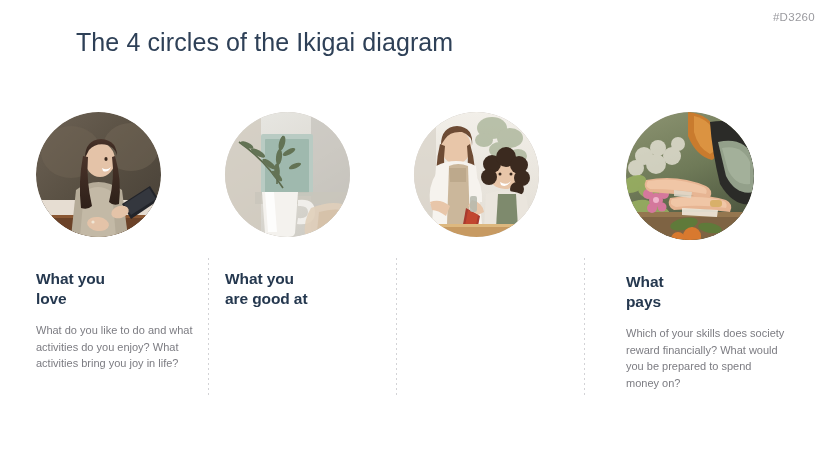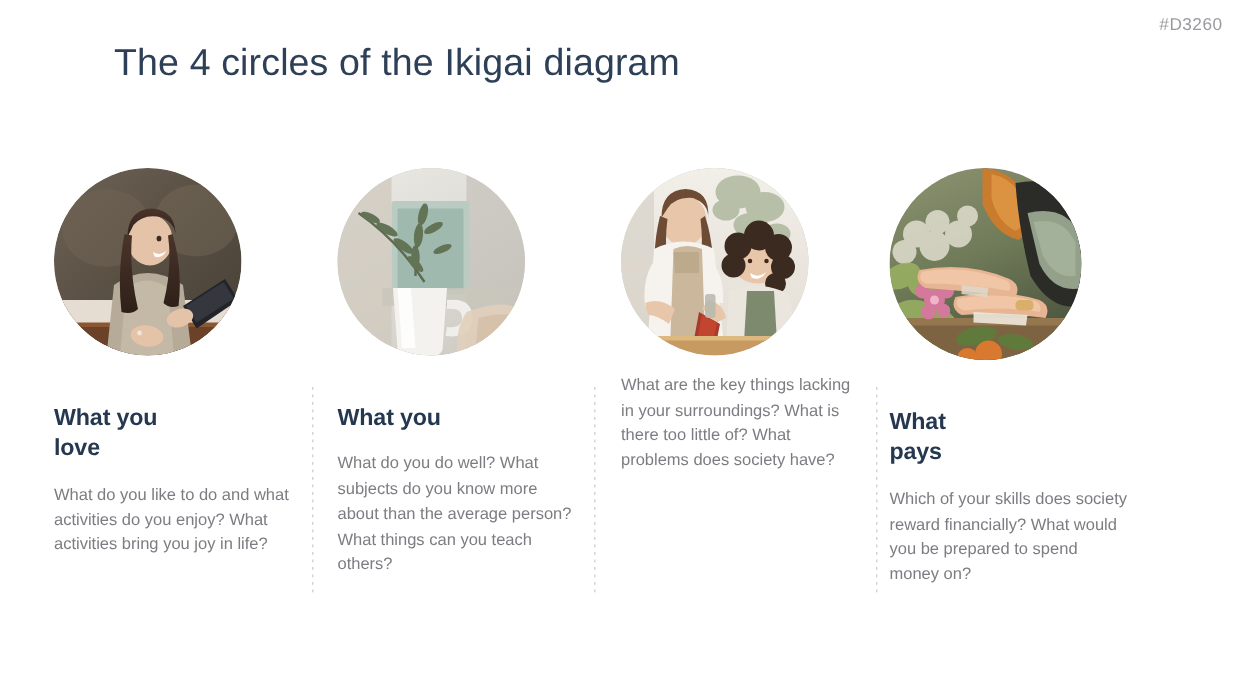--- a/index.html
+++ b/index.html
@@ -54,21 +54,21 @@
     height: 300px;
   }
   .col {
     position: absolute;
     top: 0;
     width: 168px;
   }
   .col-0 { left: 0px; }
   .col-1 { left: 189px; }
   .col-2 { left: 378px; }
-  .col-3 { left: 557px; }
+  .col-3 { left: 590px; }
 
   
   .photo {
     width: 125px;
     height: 125px;
     border-radius: 50%;
     overflow: hidden;
     position: relative;
     background: #cfc9c2;
   }
@@ -209,22 +209,22 @@
             <path d="M37 80 L40 121 Q41 125 46 125 L64 125 Q69 125 70 121 L73 80 Z" fill="#f4f2ee"></path>
             <path d="M40 80 L43 120 L52 120 L49 80 Z" fill="#ffffff" opacity="0.8"></path>
             <path d="M73 88 Q90 86 90 100 Q90 114 72 112 L73 106 Q83 107 83 100 Q83 93 73 94 Z" fill="#f0eeea"></path>
             <path d="M86 96 Q112 86 125 96 L125 125 L80 125 Q78 108 86 96 Z" fill="#e0cfba" opacity="0.9"></path>
             <path d="M94 100 Q115 94 125 102 L125 120 L92 120 Z" fill="#d3bfa6" opacity="0.8"></path>
           </g>
         </svg>
       </div>
       <div class="col-heading">
         <span>What you</span>
-      </div>
-      <div class="col-body">What do you do well? What subjects do you know more about than the average person? What things can you teach others?</div>
+        <span class="l2">are good at</span>
+      </div>
     </div>
 
     <div class="col col-2">
       <div class="photo">
         <svg width="125" height="125" viewBox="0 0 125 125" xmlns="http://www.w3.org/2000/svg">
           <defs>
             <clipPath id="c3clip">
                 <circle cx="62.5" cy="62.5" r="62.5"></circle>
               </clipPath>
             <linearGradient id="c3bg" x1="0" y1="0" x2="0" y2="1">
@@ -268,21 +268,20 @@
             <path d="M72 82 Q92 74 112 84 L118 116 L70 116 Z" fill="#eae5dd"></path>
             <path d="M84 82 L82 116 L104 116 L102 82 Z" fill="#7e8a6d"></path>
             <path d="M52 96 L66 104 L62 124 L48 118 Z" fill="#a83a2e"></path>
             <path d="M54 98 L64 103 L61 118 L51 114 Z" fill="#c2462f"></path>
             <rect x="56" y="84" width="7" height="16" rx="2" fill="#b5b9ae" opacity="0.85"></rect>
             <rect x="20" y="112" width="105" height="13" rx="2" fill="#c79a62"></rect>
             <rect x="20" y="112" width="105" height="3" fill="#ddb87f"></rect>
           </g>
         </svg>
       </div>
-      <div class="col-body">What are the key things lacking in your surroundings? What is there too little of? What problems does society have?</div>
     </div>
 
     <div class="col col-3">
       <div class="photo">
         <svg width="128" height="128" viewBox="0 0 128 128" xmlns="http://www.w3.org/2000/svg">
           <defs>
             <clipPath id="c4clip">
                 <circle cx="64" cy="64" r="64"></circle>
               </clipPath>
             <linearGradient id="c4bg" x1="0" y1="0" x2="0.4" y2="1">

